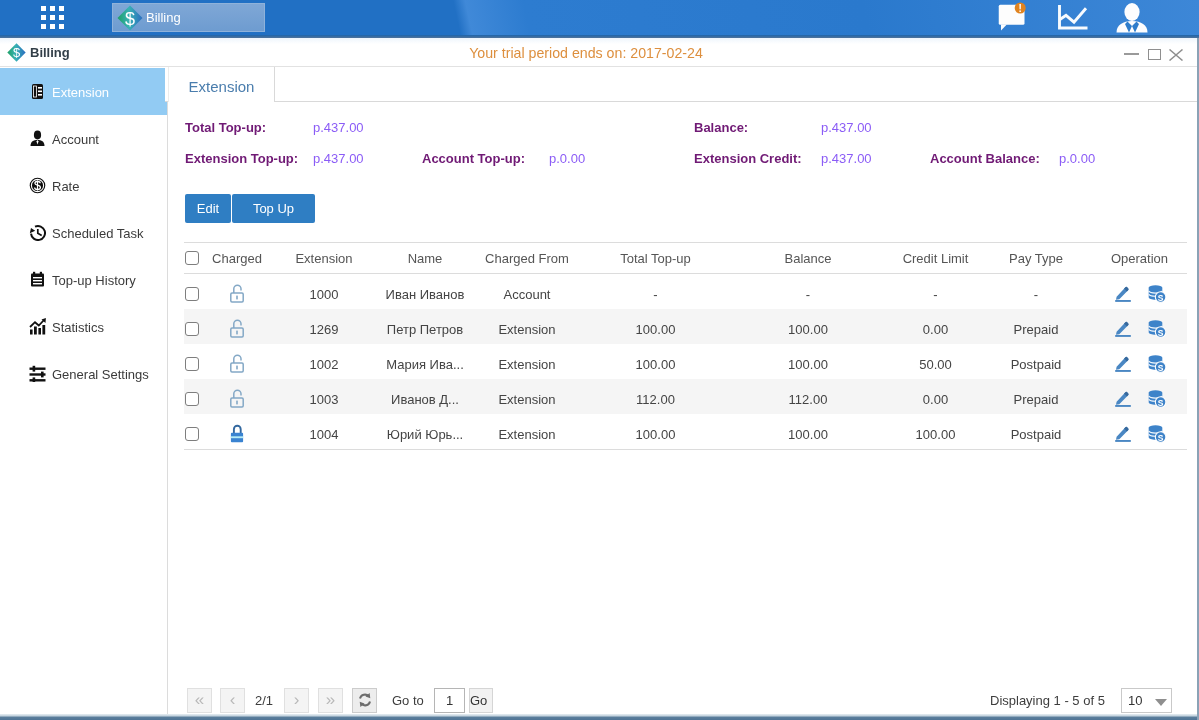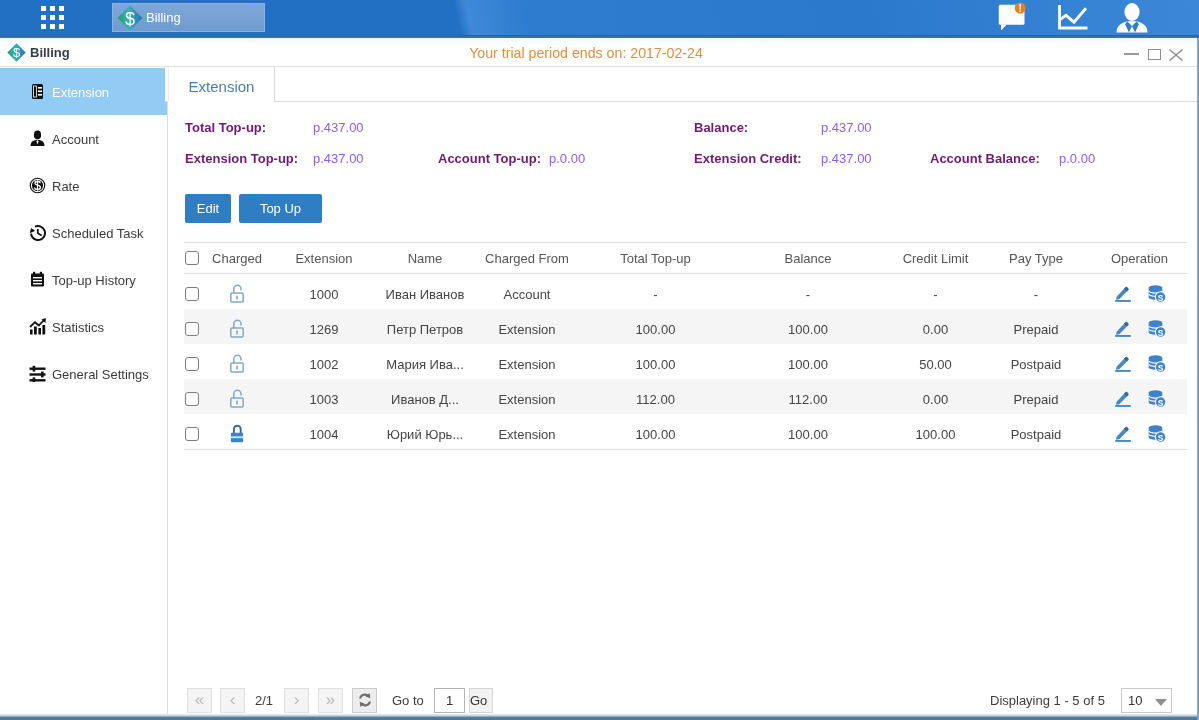--- a/index.html
+++ b/index.html
@@ -215,29 +215,29 @@
     <div id="tab-active">Extension</div>
   </div>
 
 <div class="slabel" style="left:185px;top:119.5px">Total Top-up:</div>
 <div class="sval" style="left:313px;top:119.5px">p.437.00</div>
 <div class="slabel" style="left:694px;top:119.5px">Balance:</div>
 <div class="sval" style="left:821px;top:119.5px">p.437.00</div>
 
 <div class="slabel" style="left:185px;top:150.5px">Extension Top-up:</div>
 <div class="sval" style="left:313px;top:150.5px">p.437.00</div>
-<div class="slabel" style="left:438px;top:150.5px">Account Top-up:</div>
+<div class="slabel" style="left:422px;top:150.5px">Account Top-up:</div>
 <div class="sval" style="left:549px;top:150.5px">p.0.00</div>
 <div class="slabel" style="left:694px;top:150.5px">Extension Credit:</div>
 <div class="sval" style="left:821px;top:150.5px">p.437.00</div>
 <div class="slabel" style="left:930px;top:150.5px">Account Balance:</div>
 <div class="sval" style="left:1059px;top:150.5px">p.0.00</div>
 
 <div class="btn" style="left:185px;width:46px">Edit</div>
-<div class="btn" style="left:239px;width:83px">Top Up</div>
+<div class="btn" style="left:232px;width:83px">Top Up</div>
 
 <div id="tbl">
   <div class="trow" id="thead">
     <div class="c1">
         <div class="cbx"></div>
       </div>
     <div class="c2">Charged</div>
       <div class="c3">Extension</div>
       <div class="c4">Name</div>
     <div class="c5">Charged From</div>

